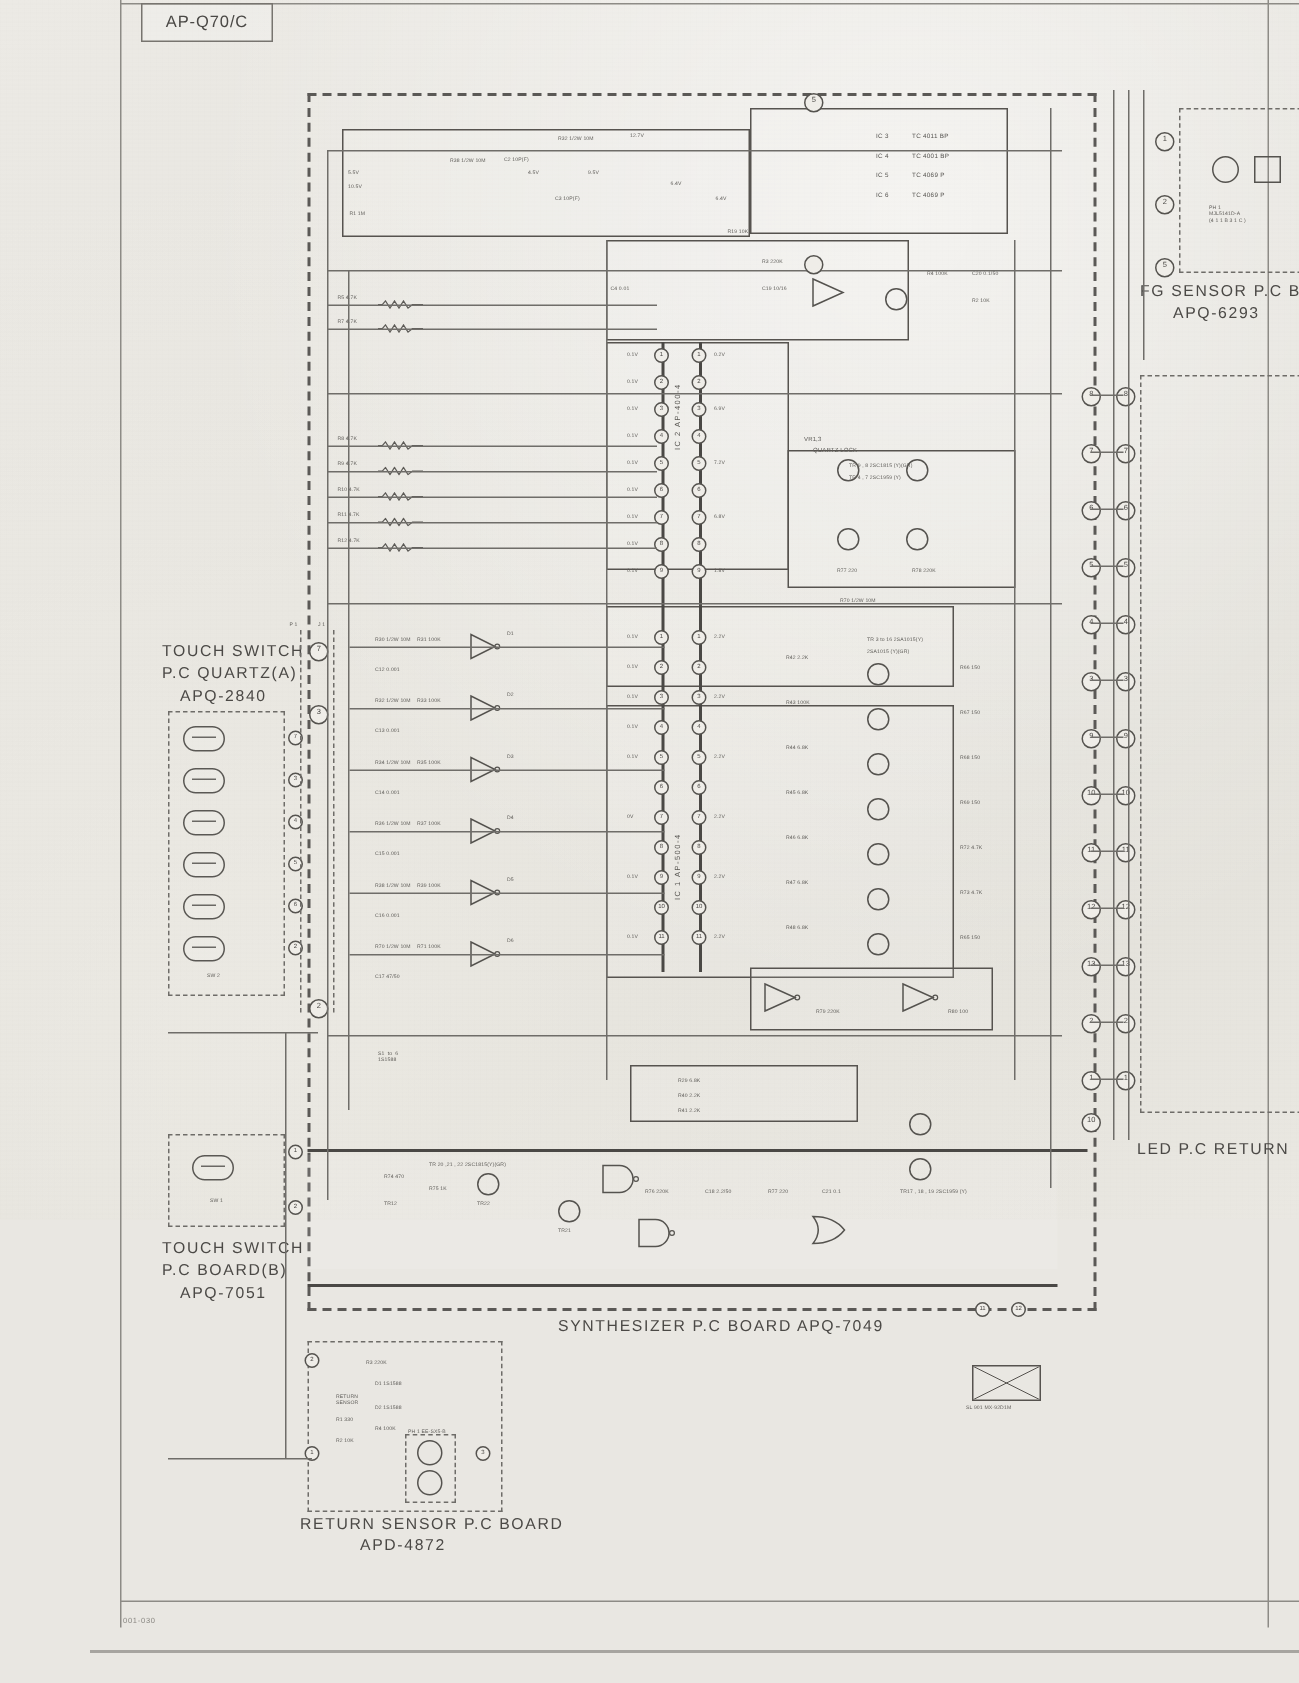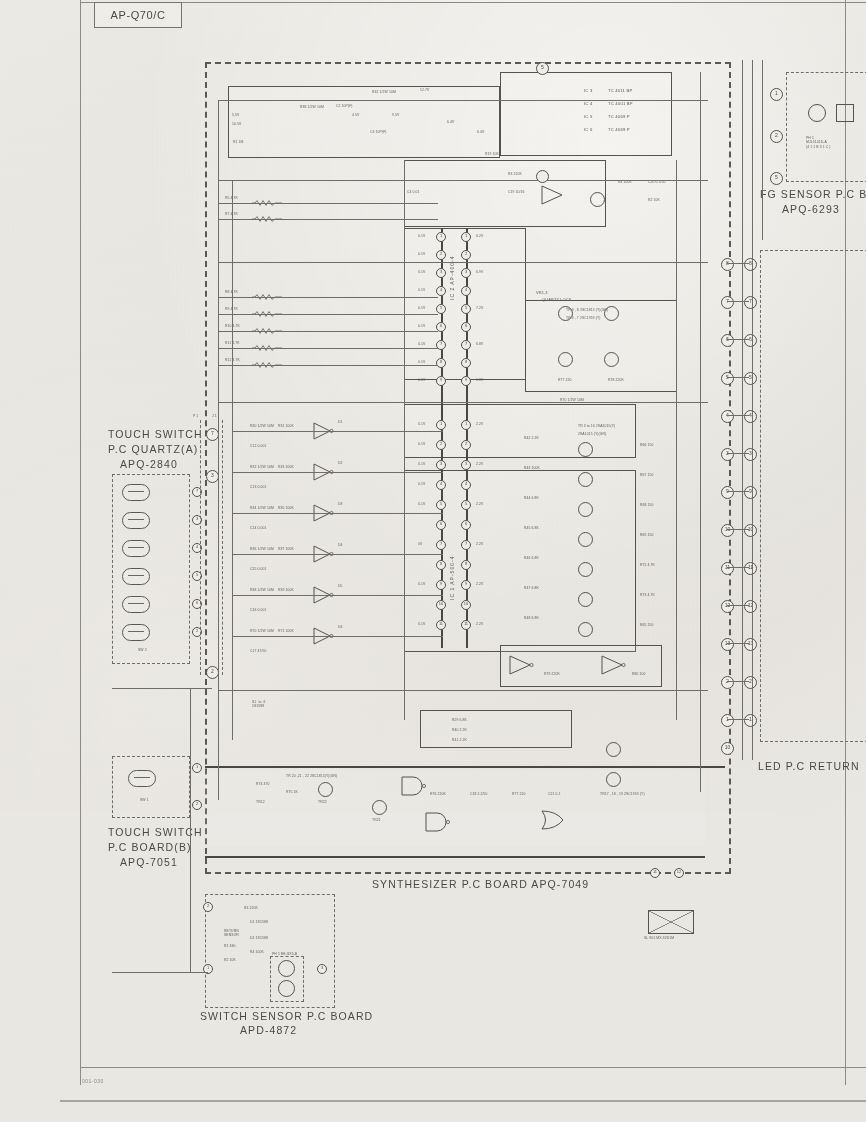--- a/index.html
+++ b/index.html
@@ -513,21 +513,21 @@
   <div class="lbl micro" style="left:250px;top:936px;">D2 1S1588</div>
   <div class="lbl micro" style="left:250px;top:950px;">R4 100K</div>
   <div class="lbl micro" style="left:224px;top:958px;">R2 10K</div>
   <div class="lbl micro" style="left:272px;top:952px;">PH 1  EE-SX5-B</div>
   <div class="sym" style="left:278px;top:960px;width:15px;height:15px;"></div>
   <div class="sym" style="left:278px;top:980px;width:15px;height:15px;"></div>
   <div class="board" style="left:270px;top:956px;width:32px;height:44px;border-width:1px;"></div>
   <div class="pin sm" style="left:203px;top:902px;">2</div>
   <div class="pin sm" style="left:203px;top:964px;">1</div>
   <div class="pin sm" style="left:317px;top:964px;">3</div>
-  <div class="lbl big" style="left:200px;top:1010px;">SWITCH SENSOR P.C BOARD</div>
+  <div class="lbl big" style="left:200px;top:1010px;">RETURN SENSOR P.C BOARD</div>
   <div class="lbl big" style="left:240px;top:1024px;">APD-4872</div>
 
   <div class="board" style="left:786px;top:72px;width:80px;height:108px;"></div>
   <div class="sym" style="left:808px;top:104px;width:16px;height:16px;"></div>
   <div class="sym" style="left:836px;top:104px;width:16px;height:16px;border-radius:0;"></div>
   <div class="lbl micro" style="left:806px;top:136px;white-space:pre;line-height:1.25;">PH 1
 MJL5141D-A
 (4 1 1 B 3 1 C )</div>
   <div class="pin" style="left:770px;top:88px;">1</div>
   <div class="pin" style="left:770px;top:130px;">2</div>

